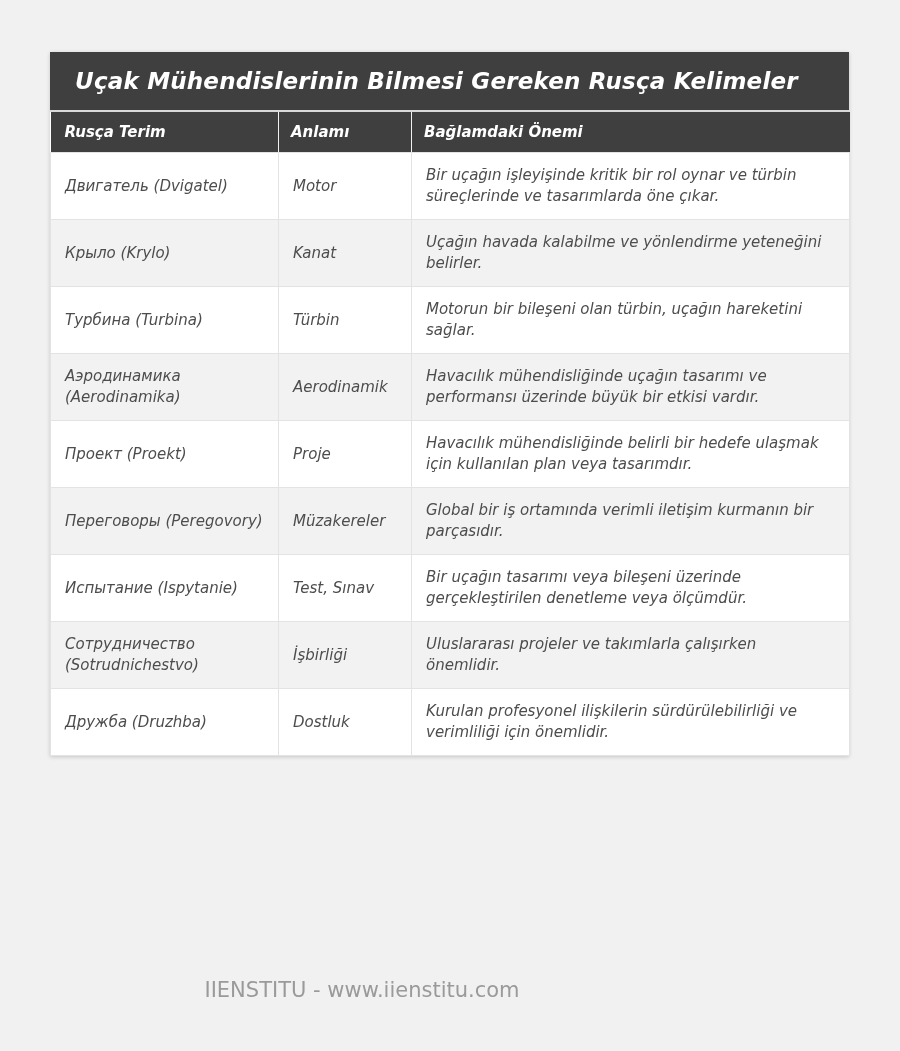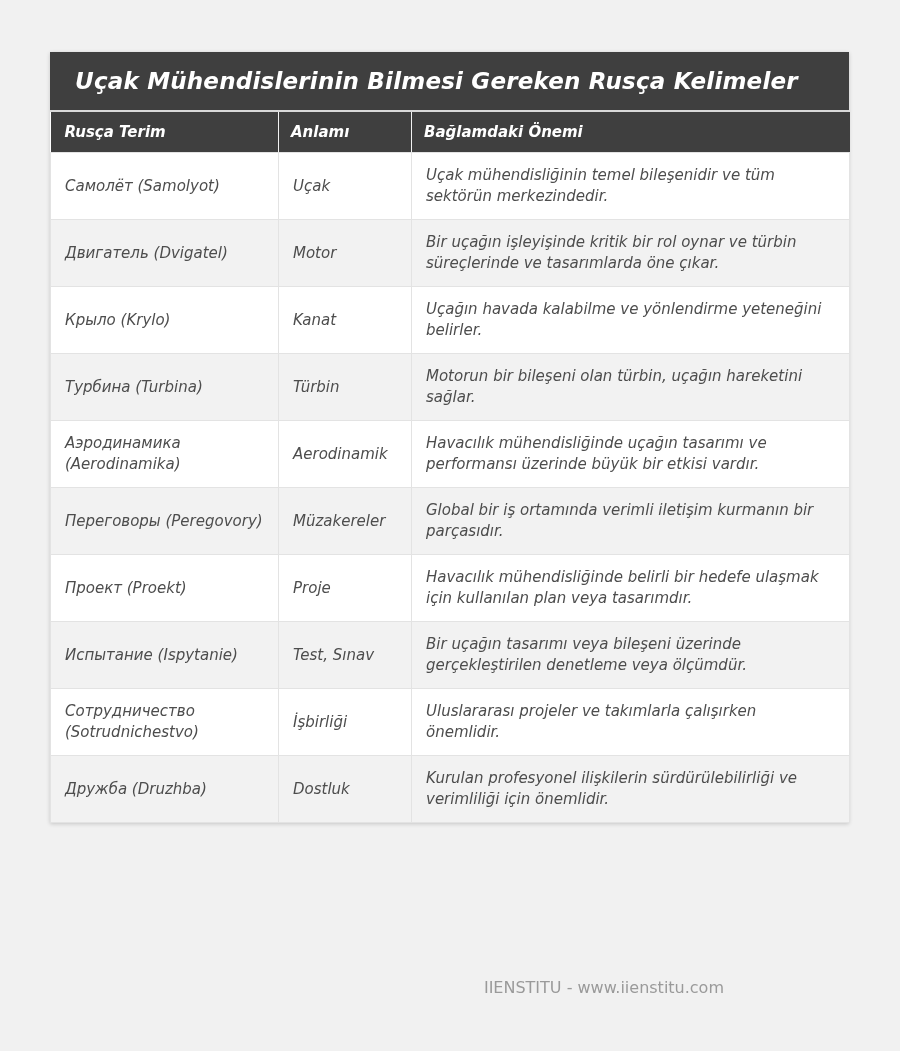--- a/index.html
+++ b/index.html
@@ -61,23 +61,23 @@
     vertical-align: middle;
     line-height: 21px;
   }
   tbody tr:nth-child(odd)  { background: #ffffff; }
   tbody tr:nth-child(even) { background: #f2f2f2; }
   .footer {
     position: absolute;
     left: 0;
     top: 978px;
     width: 724px;
-    text-align: right;
+    text-align: center;
     color: #9a9a9a;
-    font-size: 16px;
+    font-size: 21px;
   }
 </style>
 </head>
 <body>
 
 <div class="card">
   <div class="title-bar">Uçak Mühendislerinin Bilmesi Gereken Rusça Kelimeler</div>
   <table class="terms">
     <colgroup>
       <col class="c1">
@@ -86,53 +86,48 @@
     </colgroup>
     <thead>
       <tr>
         <th>Rusça Terim</th>
         <th>Anlamı</th>
         <th>Bağlamdaki Önemi</th>
       </tr>
     </thead>
     <tbody>
         <tr>
-          <td>Самолёт (Samolyot)</td>
-          <td>Uçak</td>
-          <td>Uçak mühendisliğinin temel bileşenidir ve tüm sektörün merkezindedir.</td>
-        </tr>
-        <tr>
           <td>Двигатель (Dvigatel)</td>
           <td>Motor</td>
           <td>Bir uçağın işleyişinde kritik bir rol oynar ve türbin süreçlerinde ve tasarımlarda öne çıkar.</td>
         </tr>
         <tr>
           <td>Крыло (Krylo)</td>
           <td>Kanat</td>
           <td>Uçağın havada kalabilme ve yönlendirme yeteneğini belirler.</td>
         </tr>
         <tr>
           <td>Турбина (Turbina)</td>
           <td>Türbin</td>
           <td>Motorun bir bileşeni olan türbin, uçağın hareketini sağlar.</td>
         </tr>
         <tr>
           <td>Аэродинамика (Aerodinamika)</td>
           <td>Aerodinamik</td>
           <td>Havacılık mühendisliğinde uçağın tasarımı ve performansı üzerinde büyük bir etkisi vardır.</td>
         </tr>
         <tr>
+          <td>Проект (Proekt)</td>
+          <td>Proje</td>
+          <td>Havacılık mühendisliğinde belirli bir hedefe ulaşmak için kullanılan plan veya tasarımdır.</td>
+        </tr>
+        <tr>
           <td>Переговоры (Peregovory)</td>
           <td>Müzakereler</td>
           <td>Global bir iş ortamında verimli iletişim kurmanın bir parçasıdır.</td>
-        </tr>
-        <tr>
-          <td>Проект (Proekt)</td>
-          <td>Proje</td>
-          <td>Havacılık mühendisliğinde belirli bir hedefe ulaşmak için kullanılan plan veya tasarımdır.</td>
         </tr>
         <tr>
           <td>Испытание (Ispytanie)</td>
           <td>Test, Sınav</td>
           <td>Bir uçağın tasarımı veya bileşeni üzerinde gerçekleştirilen denetleme veya ölçümdür.</td>
         </tr>
         <tr>
           <td>Сотрудничество (Sotrudnichestvo)</td>
           <td>İşbirliği</td>
           <td>Uluslararası projeler ve takımlarla çalışırken önemlidir.</td>

